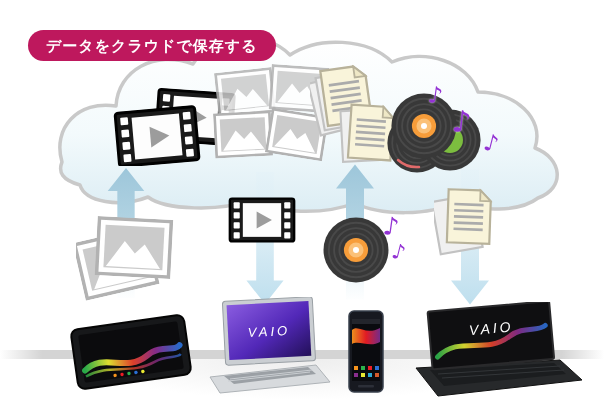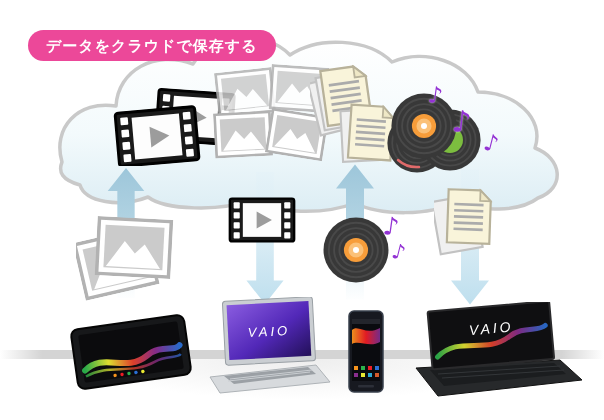--- a/index.html
+++ b/index.html
@@ -1,19 +1,19 @@
 <!DOCTYPE html>
 <html><head>
 <meta charset="utf-8">
 <style>
   html,body{margin:0;padding:0;background:#fff;}
   .stage{position:relative;width:604px;height:420px;background:#ffffff;overflow:hidden;
          font-family:"Liberation Sans","DejaVu Sans",sans-serif;}
   .abs{position:absolute;}
-  .badge{position:absolute;left:28px;top:30px;background:#ec4899;color:#fff;
+  .badge{position:absolute;left:28px;top:30px;background:#be185d;color:#fff;
          font-size:15px;font-weight:600;letter-spacing:1px;line-height:1;
          padding:8px 18px;border-radius:17px;white-space:nowrap;}
   .floor{position:absolute;left:0;top:350px;width:604px;height:9px;
          background:linear-gradient(90deg,rgba(212,212,212,0) 0%,#d4d4d4 7%,#d4d4d4 93%,rgba(212,212,212,0) 100%);}
   .floor-glow{position:absolute;left:0;top:359px;width:604px;height:52px;
          background:radial-gradient(ellipse 48% 100% at 50% 0%,#ededed 0%,rgba(255,255,255,0) 78%);}
   .note{position:absolute;color:#9333d4;font-family:"DejaVu Sans",sans-serif;font-weight:bold;
         text-shadow:0 0 2px rgba(255,255,255,.9);}
   svg{display:block;}
 </style>

